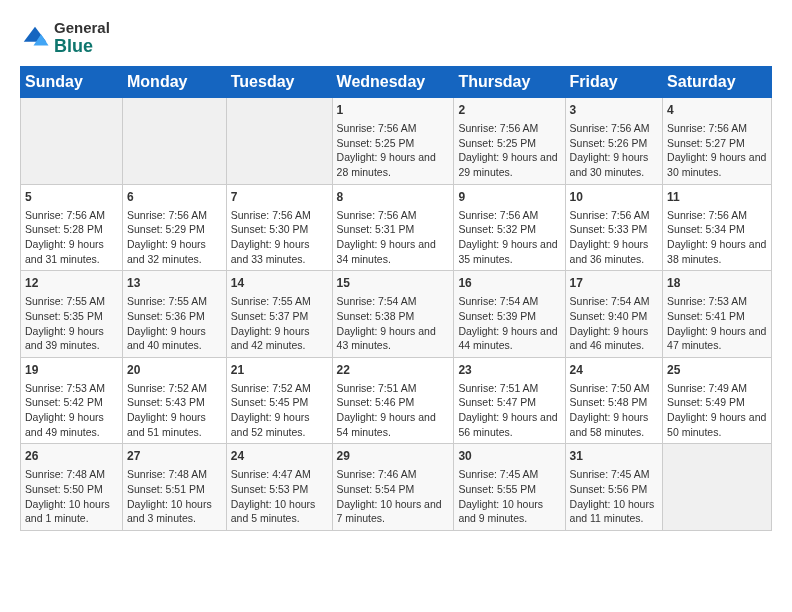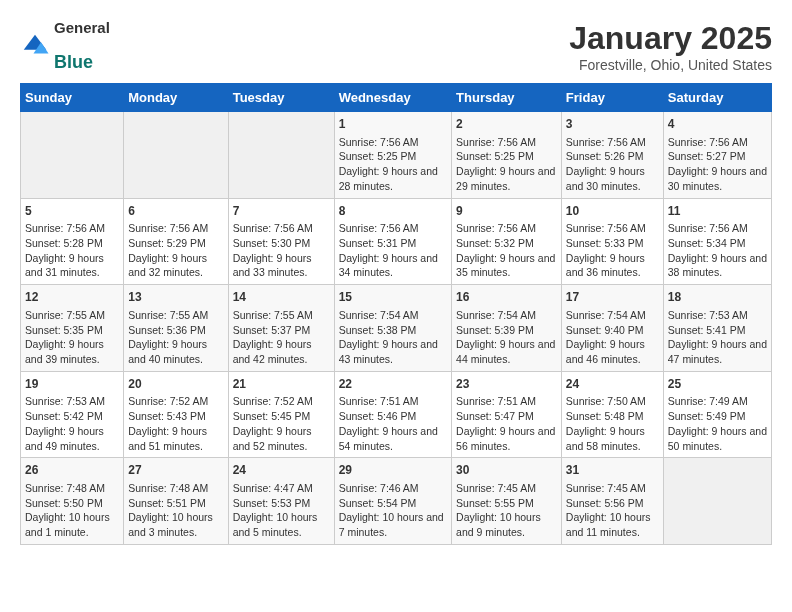--- a/index.html
+++ b/index.html
@@ -18,21 +18,20 @@
     }
     .logo {
       display: flex;
       align-items: center;
       gap: 4px;
     }
     .logo-text {
       display: flex;
       flex-direction: column;
       line-height: 1.1;
-      gap: 16px;
     }
     .logo-general {
       font-size: 15px;
       font-weight: bold;
       color: #333;
     }
     .logo-blue {
       font-size: 18px;
       font-weight: bold;
       color: #0f766e;
@@ -56,21 +55,21 @@
     table {
       width: 100%;
       border-collapse: collapse;
       font-size: 11px;
     }
     thead tr th {
       background-color: #1565c0;
       color: #fff;
       padding: 6px 4px;
       text-align: left;
-      font-size: 13px;
+      font-size: 16px;
       font-weight: bold;
       border: 1px solid #1565c0;
     }
     tbody tr td {
       vertical-align: top;
       border: 1px solid #ccc;
       padding: 4px;
       height: 80px;
       background: #fff;
       color: #333;
@@ -96,24 +95,20 @@
 <div class="header">
   <div class="logo">
     <svg class="logo-icon" viewBox="0 0 40 40">
       <polygon points="20,5 35,25 5,25" fill="#1565c0"></polygon>
       <polygon points="28,15 38,30 18,30" fill="#42a5f5"></polygon>
     </svg>
     <div class="logo-text">
       <span class="logo-general">General</span>
       <span class="logo-blue">Blue</span>
     </div>
-  </div>
-  <div class="title-block">
-    <div class="calendar-title">January 2025</div>
-    <div class="calendar-subtitle">Forestville, Ohio, United States</div>
   </div>
 </div>
 
 <table>
   <thead>
     <tr>
     <th>Sunday</th>
         <th>Monday</th>
         <th>Tuesday</th>
         <th>Wednesday</th>

